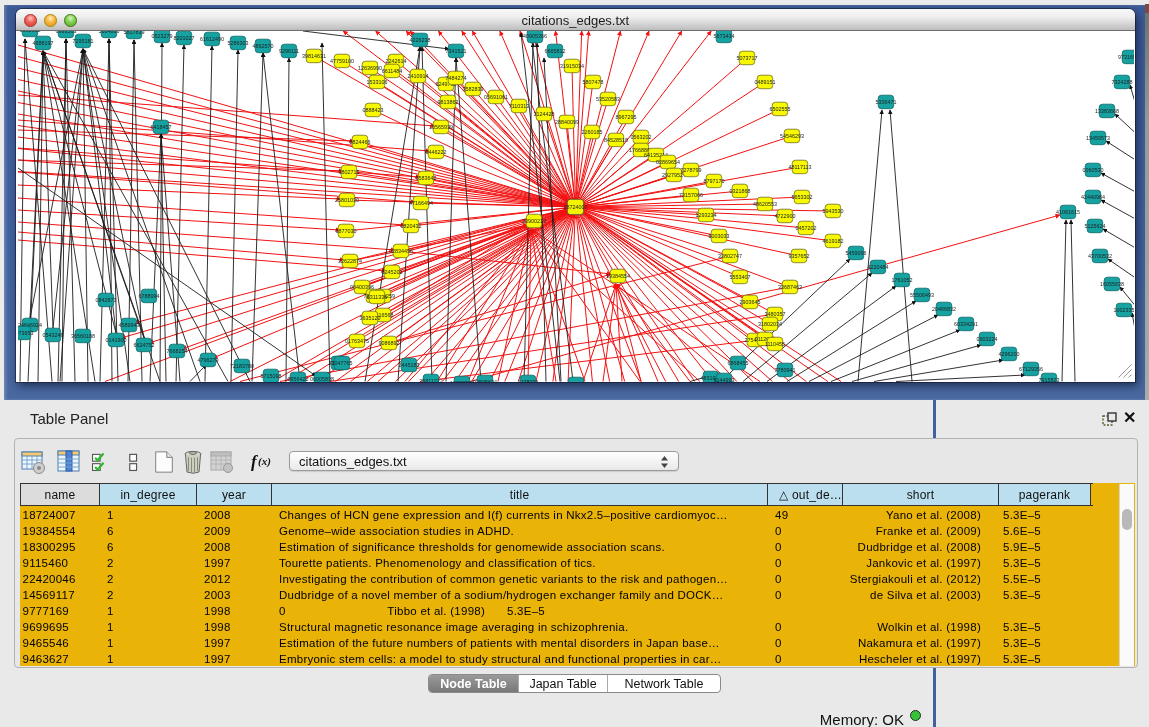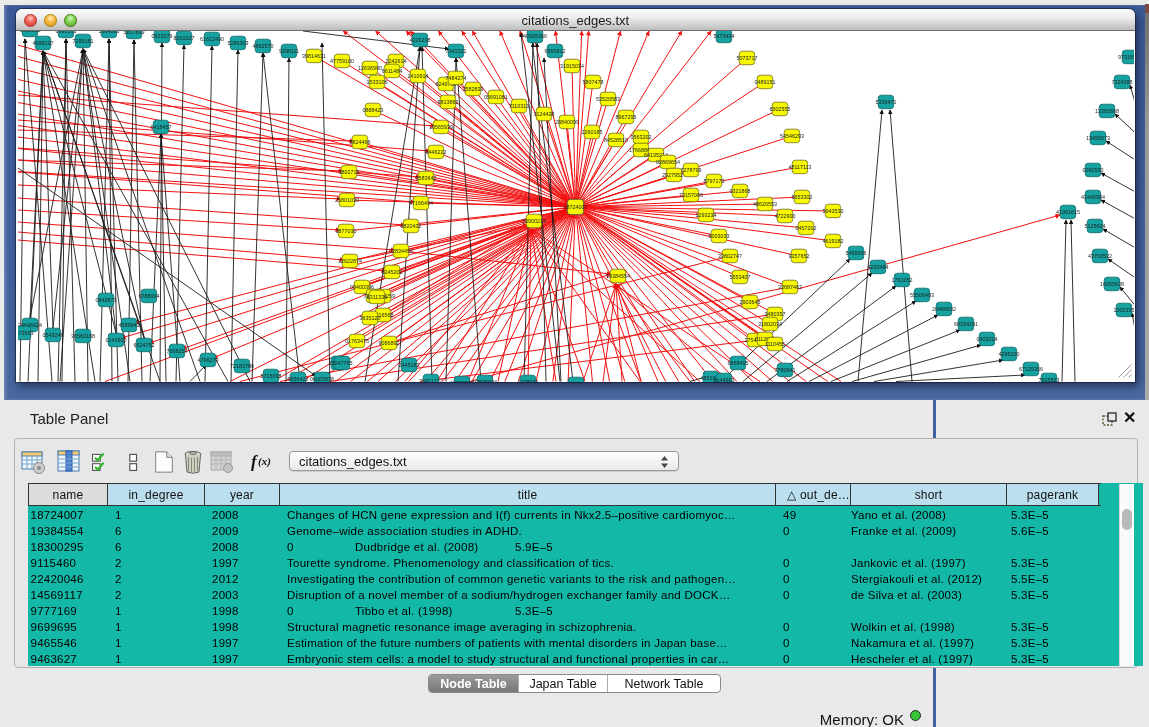--- a/index.html
+++ b/index.html
@@ -23,35 +23,35 @@
 #tptitle { position:absolute; left:30px; top:410px; font-size:15px; color:#222; }
 #float { position:absolute; left:1102px; top:412px; }
 #closex { position:absolute; left:1123px; top:408px; font-size:16px; font-weight:bold; color:#111; }
 #box { position:absolute; left:14px; top:438px; width:1124px; height:230px;
   border:1px solid #b2b2b2; border-radius:4px; background:#e7e7e7; }
 .icon { position:absolute; top:449px; }
 #dd { position:absolute; left:289px; top:451px; width:390px; height:20px; border:1px solid #9a9a9a;
   border-radius:4px; background:linear-gradient(180deg,#ffffff,#f2f2f2 60%,#e8e8e8);
   font-size:13px; color:#111; line-height:19px; padding-left:9px;
   box-shadow:0 1px 1px rgba(0,0,0,.12); }
-#table { position:absolute; left:20px; top:483px; width:1115px; height:183px; background:#14b8a6;margin-left:8px; }
+#table { position:absolute; left:20px; top:483px; width:1115px; height:183px; background:#eab308; }
 #thead { position:absolute; left:0; top:0; height:23px; width:1073px; display:flex;
   font-size:12px; color:#111; text-align:center; line-height:22px; letter-spacing:0.2px;
   border-top:1px solid #333; border-bottom:1px solid #333; }
 #thead div { background:#bcdff0; border-right:1px solid #333; height:100%; }
 #thead div:first-child { background:#dcdcdc; border-left:1px solid #333; }
 #rows { position:absolute; left:0; top:24px; font-size:11.5px; color:#000; letter-spacing:0.25px; }
 .tr { display:flex; height:16px; line-height:16px; white-space:nowrap; }
 .tr div { overflow:hidden; }
 .c0 { width:80px; padding-left:2.5px; }
 .c1 { width:97px; padding-left:7px; }
 .c2 { width:75px; padding-left:7px; }
 .c3 { width:496px; padding-left:7px; }
 .c4 { width:75px; padding-left:7px; }
-.c5 { width:156px; text-align:left; padding-right:18px; }
+.c5 { width:156px; text-align:right; padding-right:18px; }
 .c6 { width:93px; padding-left:4px; }
 #vscroll { position:absolute; left:1119px; top:484px; width:15px; height:182px; background:#fafafa;
   border-left:1px solid #d5d5d5; }
 #vthumb { position:absolute; left:2px; top:25px; width:10px; height:21px; background:#b9b9b9; border-radius:5px; }
 #tabs { position:absolute; left:428px; top:674px; height:19px; display:flex; font-size:12.5px;
   border:1px solid #8a8a8a; border-radius:4px; overflow:hidden; background:#fff;
   line-height:18px; text-align:center; color:#111; }
 #tabs .seg { width:89px; } #tabs .seg:last-child { width:113px; }
 #tabs .sel { background:linear-gradient(180deg,#9a9a9a,#787878); color:#fff;font-weight:bold; }
 #tabs .seg + .seg { border-left:1px solid #aaa; }
@@ -726,47 +726,48 @@
           <div class="c2">2009</div>
           <div class="c3">Genome–wide association studies in ADHD.</div>
           <div class="c4">0</div>
           <div class="c5">Franke et al. (2009)</div>
           <div class="c6">5.6E–5</div>
         </div>
 <div class="tr">
           <div class="c0">18300295</div>
           <div class="c1">6</div>
           <div class="c2">2008</div>
+          <div class="c3">Estimation of significance thresholds for genomewide association scans.</div>
           <div class="c4">0</div>
           <div class="c5">Dudbridge et al. (2008)</div>
           <div class="c6">5.9E–5</div>
         </div>
 <div class="tr">
           <div class="c0">9115460</div>
           <div class="c1">2</div>
           <div class="c2">1997</div>
-          <div class="c3">Tourette syndrome. Phenomenology and classification of tics.</div>
+          <div class="c3">Tourette patients. Phenomenology and classification of tics.</div>
           <div class="c4">0</div>
           <div class="c5">Jankovic et al. (1997)</div>
           <div class="c6">5.3E–5</div>
         </div>
 <div class="tr">
           <div class="c0">22420046</div>
           <div class="c1">2</div>
           <div class="c2">2012</div>
           <div class="c3">Investigating the contribution of common genetic variants to the risk and pathogen…</div>
           <div class="c4">0</div>
           <div class="c5">Stergiakouli et al. (2012)</div>
           <div class="c6">5.5E–5</div>
         </div>
 <div class="tr">
           <div class="c0">14569117</div>
           <div class="c1">2</div>
           <div class="c2">2003</div>
-          <div class="c3">Disruption of a novel member of a sodium/hydrogen exchanger family and DOCK…</div>
+          <div class="c3">Dudbridge of a novel member of a sodium/hydrogen exchanger family and DOCK…</div>
           <div class="c4">0</div>
           <div class="c5">de Silva et al. (2003)</div>
           <div class="c6">5.3E–5</div>
         </div>
 <div class="tr">
           <div class="c0">9777169</div>
           <div class="c1">1</div>
           <div class="c2">1998</div>
           <div class="c4">0</div>
           <div class="c5">Tibbo et al. (1998)</div>

